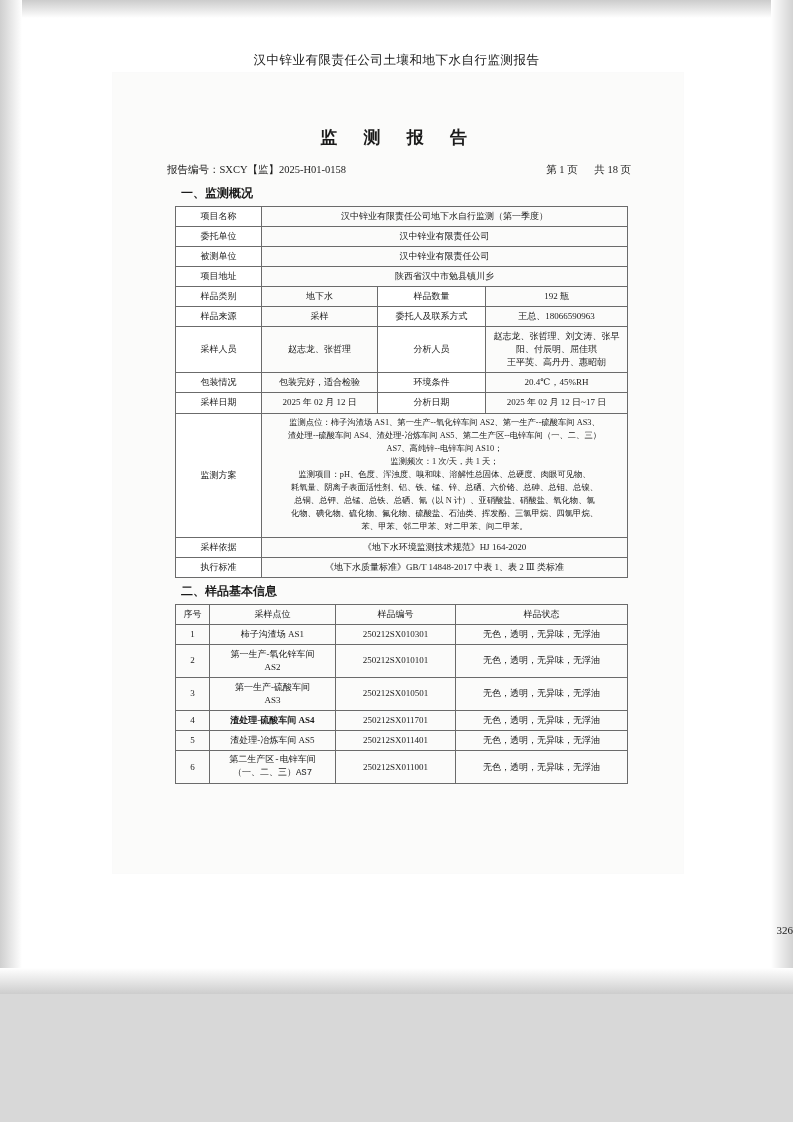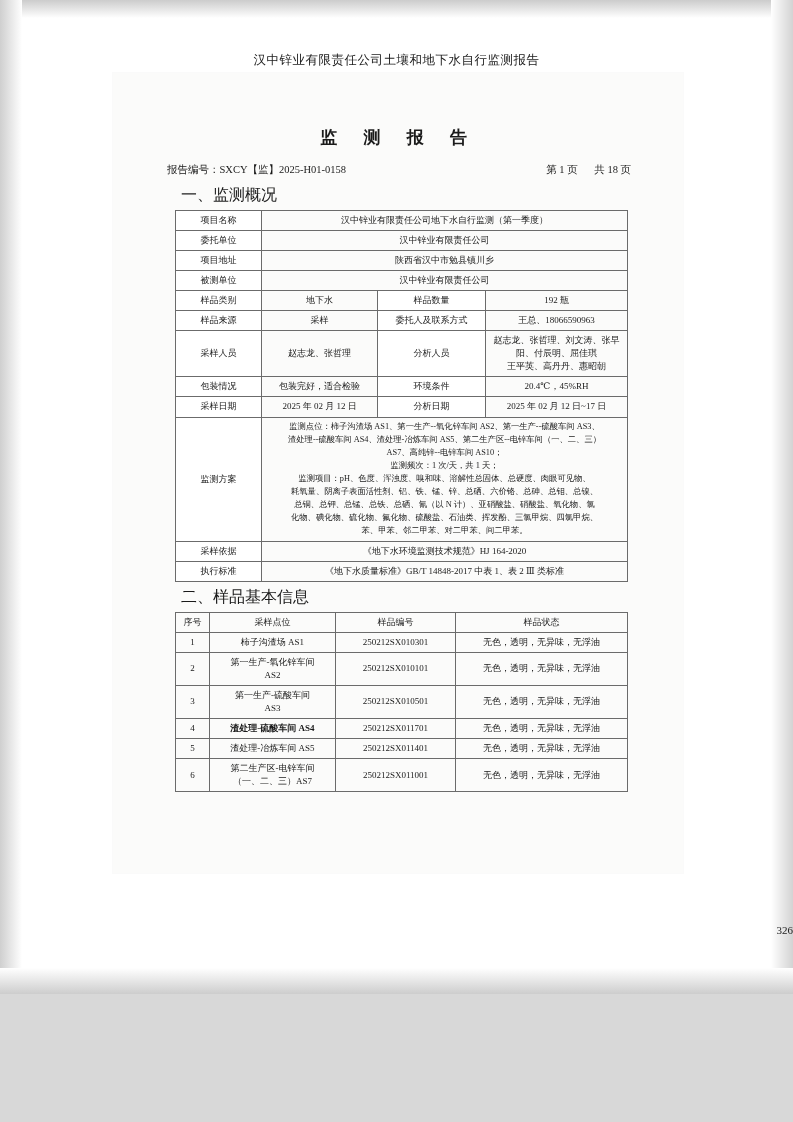--- a/index.html
+++ b/index.html
@@ -91,22 +91,22 @@
   .report-meta {
     display: flex;
     justify-content: space-between;
     align-items: flex-end;
     font-size: 10.5px;
     margin-bottom: 8px;
     padding: 0 2px;
   }
   .report-meta .pages span { margin-left: 14px; }
   .section-head {
-    font-size: 16px;
-    font-weight: normal;
+    font-size: 12px;
+    font-weight: bold;
     margin: 5px 0 4px 16px;
   }
   table.doc {
     border-collapse: collapse;
     width: 452px;
     margin-left: 10px;
     table-layout: fixed;
     font-size: 9px;
   }
   table.doc td, table.doc th {
@@ -188,26 +188,26 @@
       <tbody>
         <tr>
           <td class="lbl">项目名称</td>
           <td colspan="3">汉中锌业有限责任公司地下水自行监测（第一季度）</td>
         </tr>
         <tr>
           <td class="lbl">委托单位</td>
           <td colspan="3">汉中锌业有限责任公司</td>
         </tr>
         <tr>
+          <td class="lbl">被测单位</td>
+          <td colspan="3">汉中锌业有限责任公司</td>
+        </tr>
+        <tr>
           <td class="lbl">项目地址</td>
           <td colspan="3">陕西省汉中市勉县镇川乡</td>
-        </tr>
-        <tr>
-          <td class="lbl">被测单位</td>
-          <td colspan="3">汉中锌业有限责任公司</td>
         </tr>
 
         <tr>
           <td class="lbl">样品类别</td>
           <td>地下水</td>
           <td class="lbl">样品数量</td>
           <td>192 瓶</td>
         </tr>
         <tr>
           <td class="lbl">样品来源</td>
@@ -306,21 +306,21 @@
           <td>无色，透明，无异味，无浮油</td>
         </tr>
         <tr>
           <td>5</td>
           <td style="white-space: pre-line;">渣处理-冶炼车间 AS5</td>
           <td>250212SX011401</td>
           <td>无色，透明，无异味，无浮油</td>
         </tr>
         <tr>
           <td>6</td>
-          <td style="white-space: pre-line;">第二生产区-电锌车间
+          <td style="white-space: pre-line; font-family: Liberation Mono, monospace;">第二生产区-电锌车间
 （一、二、三）AS7</td>
           <td>250212SX011001</td>
           <td>无色，透明，无异味，无浮油</td>
         </tr>
       </tbody>
     </table>
 
   </div>
 
   <div class="pagenum">326</div>

